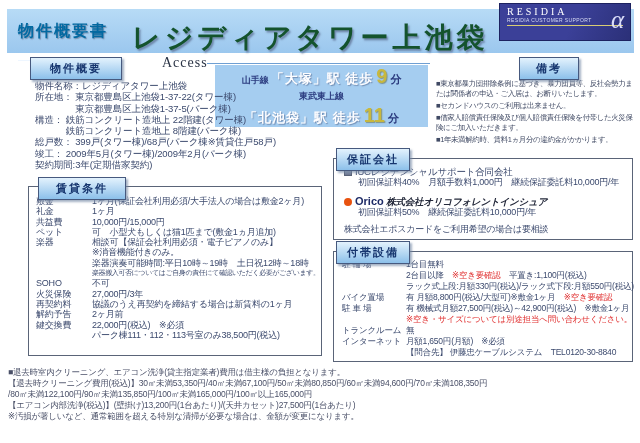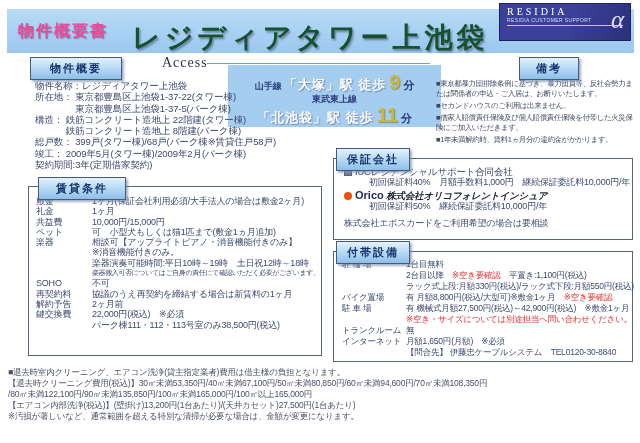--- a/index.html
+++ b/index.html
@@ -2,21 +2,21 @@
 <html><head>
 <meta charset="utf-8">
 <style>
   *{margin:0;padding:0;box-sizing:border-box}
   html,body{width:640px;height:443px}
   body{background:#fff;font-family:"Liberation Sans","DejaVu Sans",sans-serif;color:#3c4a6e;position:relative;overflow:hidden}
   .abs{position:absolute}
 
   
   .topbar{left:7px;top:9px;width:627px;height:44px;background:linear-gradient(#b7dbf6,#9bc7ee)}
-  .doc-type{left:18px;top:21px;font-size:16px;font-weight:bold;color:#ec4899;letter-spacing:2px;
+  .doc-type{left:18px;top:21px;font-size:16px;font-weight:bold;color:#0369a1;letter-spacing:2px;
             border-bottom:1px solid #eef6ff;padding-bottom:18px;text-shadow:1px 1px 1px rgba(100,120,150,.7)}
   .main-title{left:132px;top:19px;font-size:28px;font-weight:bold;color:#14532d;letter-spacing:4px;
               text-shadow:1.5px 1.5px 2px rgba(95,115,150,.8);white-space:nowrap}
   .logo-box{right:9px;top:3px;width:132px;height:38px;background:linear-gradient(115deg,#3b4098 55%,#2b3078);
             border:1px solid #1d2260;color:#fff;padding:3px 7px;overflow:hidden}
   .logo-brand{font-family:"Liberation Serif",serif;font-size:10px;letter-spacing:3px;line-height:10px}
   .logo-sub{font-size:5px;letter-spacing:.4px;color:#d9dcf5;line-height:6px}
   .logo-alpha{position:absolute;right:6px;top:3px;font-family:"Liberation Serif",serif;font-style:italic;
               font-size:25px;color:#e3e6ff;opacity:.95;line-height:25px}
   .logo-member{font-size:8px;font-weight:bold;letter-spacing:.5px;border-top:1px solid #d8cc74;
@@ -24,22 +24,22 @@
 
   
   .sec-h{position:absolute;height:23px;background:linear-gradient(#e3f2fd,#8cc0ea);border:1px solid #46597e;
          box-shadow:2px 2px 2px rgba(115,135,165,.65);color:#16356e;font-weight:bold;font-size:11px;
          display:flex;align-items:center;justify-content:center;letter-spacing:2px;z-index:3;white-space:nowrap}
   .frame{position:absolute;border:1px solid #5a6478;background:#fff;z-index:1}
 
   
   .access-label{left:162px;top:55px;font-family:"Liberation Serif",serif;font-size:14px;color:#2b3446;letter-spacing:1px}
   .access-rule{left:207px;top:63px;width:223px;height:1px;background:#6f9fd2}
-  .access-box{left:228px;top:65px;width:213px;height:62px;background:#a5cdf0;display:flex;flex-direction:column;
-              justify-content:flex-end;align-items:center;gap:0}
+  .access-box{left:215px;top:65px;width:213px;height:62px;background:#a5cdf0;display:flex;flex-direction:column;
+              justify-content:space-between;align-items:center;gap:0}
   .acc-row{display:flex;align-items:baseline;white-space:nowrap}
   .acc-rail{font-size:9px;font-weight:bold;color:#2a3a7e;margin-right:2px}
   .acc-sta{font-size:13px;font-weight:bold;color:#fdfdff;text-shadow:1px 1px 1px rgba(80,100,140,.6);letter-spacing:1px}
   .acc-min{font-size:20px;font-weight:bold;color:#c8b83e;margin:0 3px;text-shadow:1px 1px 1px rgba(90,90,40,.5)}
   .acc-unit{font-size:11px;font-weight:bold;color:#2a3a7e}
   .acc-mid{font-size:9px;font-weight:bold;color:#2a3a7e;line-height:10px}
 
   
   .overview{left:35px;top:80px;width:330px;font-size:9.5px;line-height:11.3px;letter-spacing:-.1px}
   .overview div{white-space:pre}
@@ -53,21 +53,21 @@
   .r-row .xs{font-size:7px;letter-spacing:-.4px}
 
   
   .remarks{left:436px;top:79px;width:200px;font-size:7.5px;line-height:10px;letter-spacing:-.4px;color:#404a64}
   .remarks p{margin-bottom:2px}
 
   
   .guar-box{left:333px;top:158px;width:300px;height:82px}
   .guar{left:344px;top:166px;width:286px;font-size:9px;letter-spacing:-.2px}
   .g-name{font-size:9.5px;white-space:nowrap;line-height:11px}
-  .g-terms{margin-left:25px;white-space:nowrap;line-height:11px}
+  .g-terms{margin-left:14px;white-space:nowrap;line-height:11px}
   .iuc-logo{display:inline-block;width:8px;height:8px;background:linear-gradient(#9aa2b4,#6d7690);
             border:1px solid #5a6378;vertical-align:-1px;margin-right:3px}
   .orico-dot{display:inline-block;width:8px;height:8px;border-radius:50%;background:#e8520f;vertical-align:-1px;margin-right:3px}
   .orico-brand{font-weight:bold;color:#1d2a66;font-size:11px;letter-spacing:0}
   .orico-name{font-weight:bold;color:#23283a;font-style:italic}
   .g-note{margin-top:6px;white-space:nowrap;line-height:11px}
 
   
   .fac-box{left:333px;top:251px;width:300px;height:111px}
   .fac{left:342px;top:259px;width:290px;font-size:8.5px;line-height:11px;letter-spacing:-.2px}
@@ -136,37 +136,41 @@
   <div class="r-row">
       <span class="lb">共益費</span>
       <span class="vl">10,000円/15,000円</span>
     </div>
   <div class="r-row">
       <span class="lb">ペット</span>
       <span class="vl">可　小型犬もしくは猫1匹まで(敷金1ヵ月追加)</span>
     </div>
   <div class="r-row">
       <span class="lb">楽器</span>
-      <span class="vl">相談可【アップライトピアノ・消音機能付きのみ】</span>
+      <span class="vl">相談可【保証会社利用必須・電子ピアノのみ】</span>
     </div>
   <div class="r-row">
       <span class="lb"></span>
       <span class="vl">※消音機能付きのみ。</span>
     </div>
   <div class="r-row">
       <span class="lb"></span>
       <span class="vl">楽器演奏可能時間:平日10時～19時　土日祝12時～18時</span>
     </div>
   <div class="r-row">
       <span class="lb"></span>
       <span class="vl xs">楽器搬入可否についてはご自身の責任にて確認いただく必要がございます。</span>
     </div>
   <div class="r-row">
       <span class="lb">SOHO</span>
       <span class="vl">不可</span>
+    </div>
+  <div class="r-row">
+      <span class="lb">火災保険</span>
+      <span class="vl">27,000円/3年</span>
     </div>
   <div class="r-row">
       <span class="lb">再契約料</span>
       <span class="vl">協議のうえ再契約を締結する場合は新賃料の1ヶ月</span>
     </div>
   <div class="r-row">
       <span class="lb">解約予告</span>
       <span class="vl">2ヶ月前</span>
     </div>
   <div class="r-row">
@@ -185,21 +189,21 @@
   <p>■セカンドハウスのご利用は出来ません。</p>
   <p>■借家人賠償責任保険及び個人賠償責任保険を付帯した火災保険にご加入いただきます。</p>
   <p>■1年未満解約時、賃料1ヵ月分の違約金がかかります。</p>
 </div>
 
 <div class="sec-h" style="left:336px;top:148px;width:74px">保証会社</div>
 <div class="frame guar-box"></div>
 <div class="abs guar" style="z-index:2">
   <div class="g-name"><span class="iuc-logo"></span><span>IUCレジデンシャルサポート合同会社</span></div>
   <div class="g-terms">初回保証料40%　月額手数料1,000円　継続保証委託料10,000円/年</div>
-  <div class="g-name" style="margin-top:2px"><span class="orico-dot"></span><span class="orico-brand">Orico</span>&nbsp;<span class="orico-name">株式会社オリコフォレントインシュア</span></div>
+  <div class="g-name" style="margin-top:8px"><span class="orico-dot"></span><span class="orico-brand">Orico</span>&nbsp;<span class="orico-name">株式会社オリコフォレントインシュア</span></div>
   <div class="g-terms">初回保証料50%　継続保証委託料10,000円/年</div>
   <div class="g-note">株式会社エポスカードをご利用希望の場合は要相談</div>
 </div>
 
 <div class="sec-h" style="left:336px;top:241px;width:74px">付帯設備</div>
 <div class="frame fac-box"></div>
 <div class="abs fac" style="z-index:2">
   <div class="f-row">
       <span class="lb">駐 輪 場</span>
       <span class="vl">1台目無料</span>

